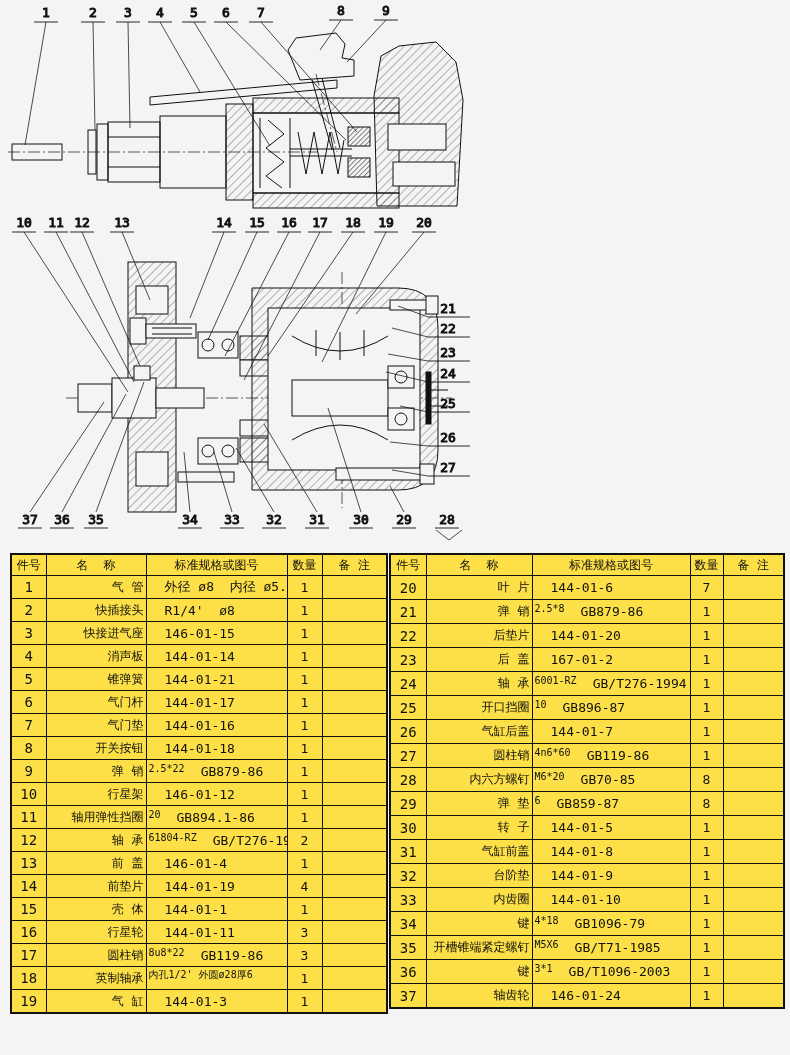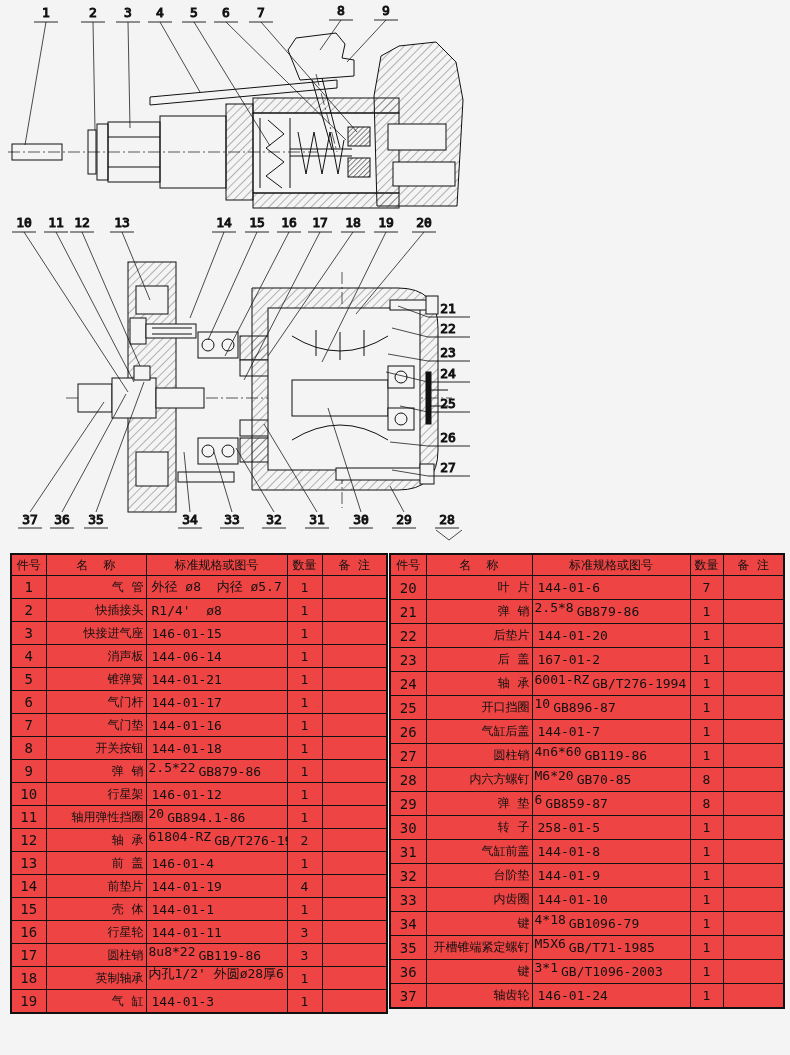--- a/index.html
+++ b/index.html
@@ -10,33 +10,33 @@
     overflow:hidden;
   }
   svg.drawing{position:absolute;left:0;top:0}
   .cl{stroke:#111;stroke-width:.7;stroke-dasharray:12 3 2 3;fill:none}
   .ld{stroke:#111;stroke-width:.75;fill:none}
   .ul{stroke:#111;stroke-width:.9;fill:none}
   .co{font-family:"DejaVu Sans Mono",monospace;font-size:13px;fill:#111}
 
   table.parts{
     position:absolute;border-collapse:collapse;table-layout:fixed;
-    background:#ef4444;border:2px solid #111;
+    background:#fde047;border:2px solid #111;
   }
   .parts th,.parts td{
     border:1px solid #111;padding:0 2px;overflow:hidden;white-space:pre;
     font-weight:normal;
   }
   .parts th{font-size:12px;height:20px;text-align:center}
   #t-left td{height:22px}
   #t-right td{height:23px}
   .c-no{text-align:center;font-family:"DejaVu Sans Mono",monospace;font-size:14px}
   .c-name{font-size:12px;padding-left:9px;text-align:right}
   .c-spec{font-family:"DejaVu Sans Mono",monospace;font-size:13px}
-  .spec-sm{font-size:13px;position:relative;top:-4px;margin-right:3px}
+  .spec-sm{font-size:10px;position:relative;top:-4px;margin-right:16px}
   .c-qty{text-align:center;font-family:"DejaVu Sans Mono",monospace;font-size:13px}
   .c-notes{font-size:12px}
 </style>
 </head>
 <body>
 
 <svg class="drawing" width="790" height="550" viewBox="0 0 790 550">
   <defs>
     <pattern id="h1" patternUnits="userSpaceOnUse" width="6" height="6" patternTransform="rotate(45)">
       <line x1="0" y1="0" x2="0" y2="6" stroke="#4a4a4a" stroke-width="0.8"></line>
@@ -309,21 +309,21 @@
         <td class="c-no">3</td>
         <td class="c-name">快接进气座</td>
         <td class="c-spec"><span class="spec-sm"></span><span>146-01-15</span></td>
         <td class="c-qty">1</td>
         <td class="c-notes"></td>
       </tr>
 
       <tr>
         <td class="c-no">4</td>
         <td class="c-name">消声板</td>
-        <td class="c-spec"><span class="spec-sm"></span><span>144-06-14</span></td>
+        <td class="c-spec"><span class="spec-sm"></span><span>144-01-14</span></td>
         <td class="c-qty">1</td>
         <td class="c-notes"></td>
       </tr>
 
       <tr>
         <td class="c-no">5</td>
         <td class="c-name">锥弹簧</td>
         <td class="c-spec"><span class="spec-sm"></span><span>144-01-21</span></td>
         <td class="c-qty">1</td>
         <td class="c-notes"></td>
@@ -538,21 +538,21 @@
         <td class="c-no">29</td>
         <td class="c-name">弹  垫</td>
         <td class="c-spec"><span class="spec-sm">6</span><span>GB859-87</span></td>
         <td class="c-qty">8</td>
         <td class="c-notes"></td>
       </tr>
 
       <tr>
         <td class="c-no">30</td>
         <td class="c-name">转  子</td>
-        <td class="c-spec"><span class="spec-sm"></span><span>258-01-5</span></td>
+        <td class="c-spec"><span class="spec-sm"></span><span>144-01-5</span></td>
         <td class="c-qty">1</td>
         <td class="c-notes"></td>
       </tr>
 
       <tr>
         <td class="c-no">31</td>
         <td class="c-name">气缸前盖</td>
         <td class="c-spec"><span class="spec-sm"></span><span>144-01-8</span></td>
         <td class="c-qty">1</td>
         <td class="c-notes"></td>

